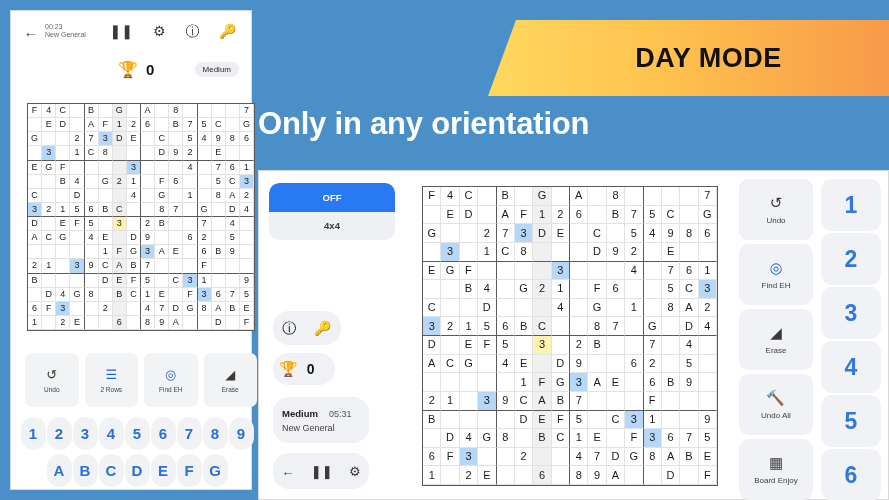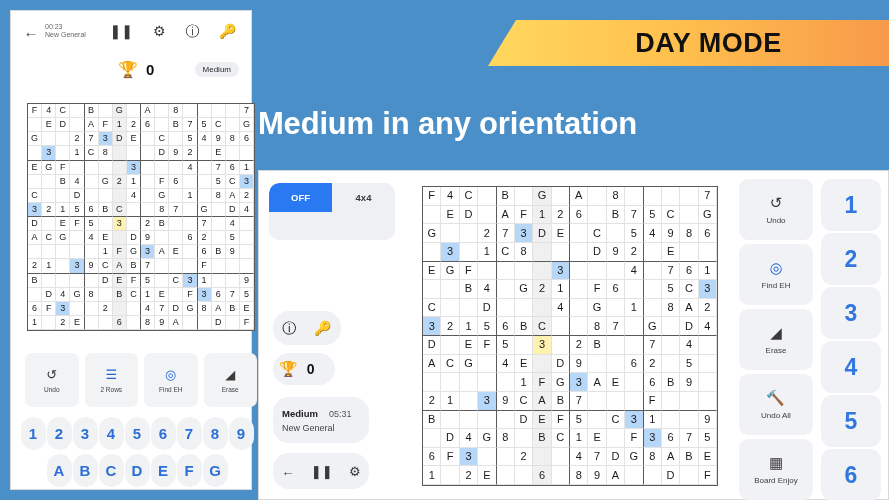--- a/index.html
+++ b/index.html
@@ -6,21 +6,21 @@
   html, body {
     width: 889px; height: 500px;
     overflow: hidden;
     font-family: "Liberation Sans", sans-serif;
     background: #4a8fc7;
   }
   #root { position: relative; width: 889px; height: 500px; background: #4a8fc7; }
 
   
   #banner {
-    position: absolute; left: 488px; top: 20px; width: 401px; height: 46px;
+    position: absolute; left: 488px; top: 20px; width: 401px; height: 76px;
     background: linear-gradient(90deg, #ffd85e 0%, #ffc14d 45%, #f79a4a 100%);
     clip-path: polygon(28px 0, 100% 0, 100% 100%, 0 100%);
     display: flex; align-items: center; justify-content: center;
   }
   #banner .txt {
     font-size: 27px; font-weight: bold; color: #111; letter-spacing: .5px;
     margin-left: 40px;
   }
 
   
@@ -91,21 +91,21 @@
   
   #tablet {
     position: absolute; left: 258px; top: 170px; width: 631px; height: 330px;
     background: #ffffff; border: 1px solid #d8d8d8;
   }
 
   
   .tl-toggle {
     position: absolute; left: 10px; top: 12px; width: 126px; height: 57px;
     background: #eef0f3; border-radius: 10px; overflow: hidden;
-    display: grid; grid-template-columns: 1fr 1fr; grid-template-rows: 1fr 1fr;
+    display: grid; grid-template-columns: 1fr; grid-template-rows: 1fr 1fr;
   }
   .tl-toggle div {
     display: flex; align-items: center; justify-content: center;
     font-size: 9.5px; font-weight: bold; color: #3b3b3b; cursor: pointer;
   }
   .tl-toggle div.on { background: #2979f2; color: #ffffff; border-radius: 10px 0 0 0; }
 
   .tl-pill {
     position: absolute; background: #f0f1f4; border-radius: 16px;
     display: flex; align-items: center;
@@ -151,21 +151,21 @@
 </style>
 </head>
 <body>
 
 <div id="root">
 
   <div id="banner">
     <span class="txt">DAY MODE</span>
   </div>
 
-  <div id="headline">Medium in any orientation</div>
+  <div id="headline">Only in any orientation</div>
 
   <div id="phone">
 
     <div class="ph-header">
       <div class="ph-back">←</div>
       <div class="ph-title">
         <div class="t1">00:23</div>
         <div class="t2">New General</div>
       </div>
       <div class="ph-icons">

